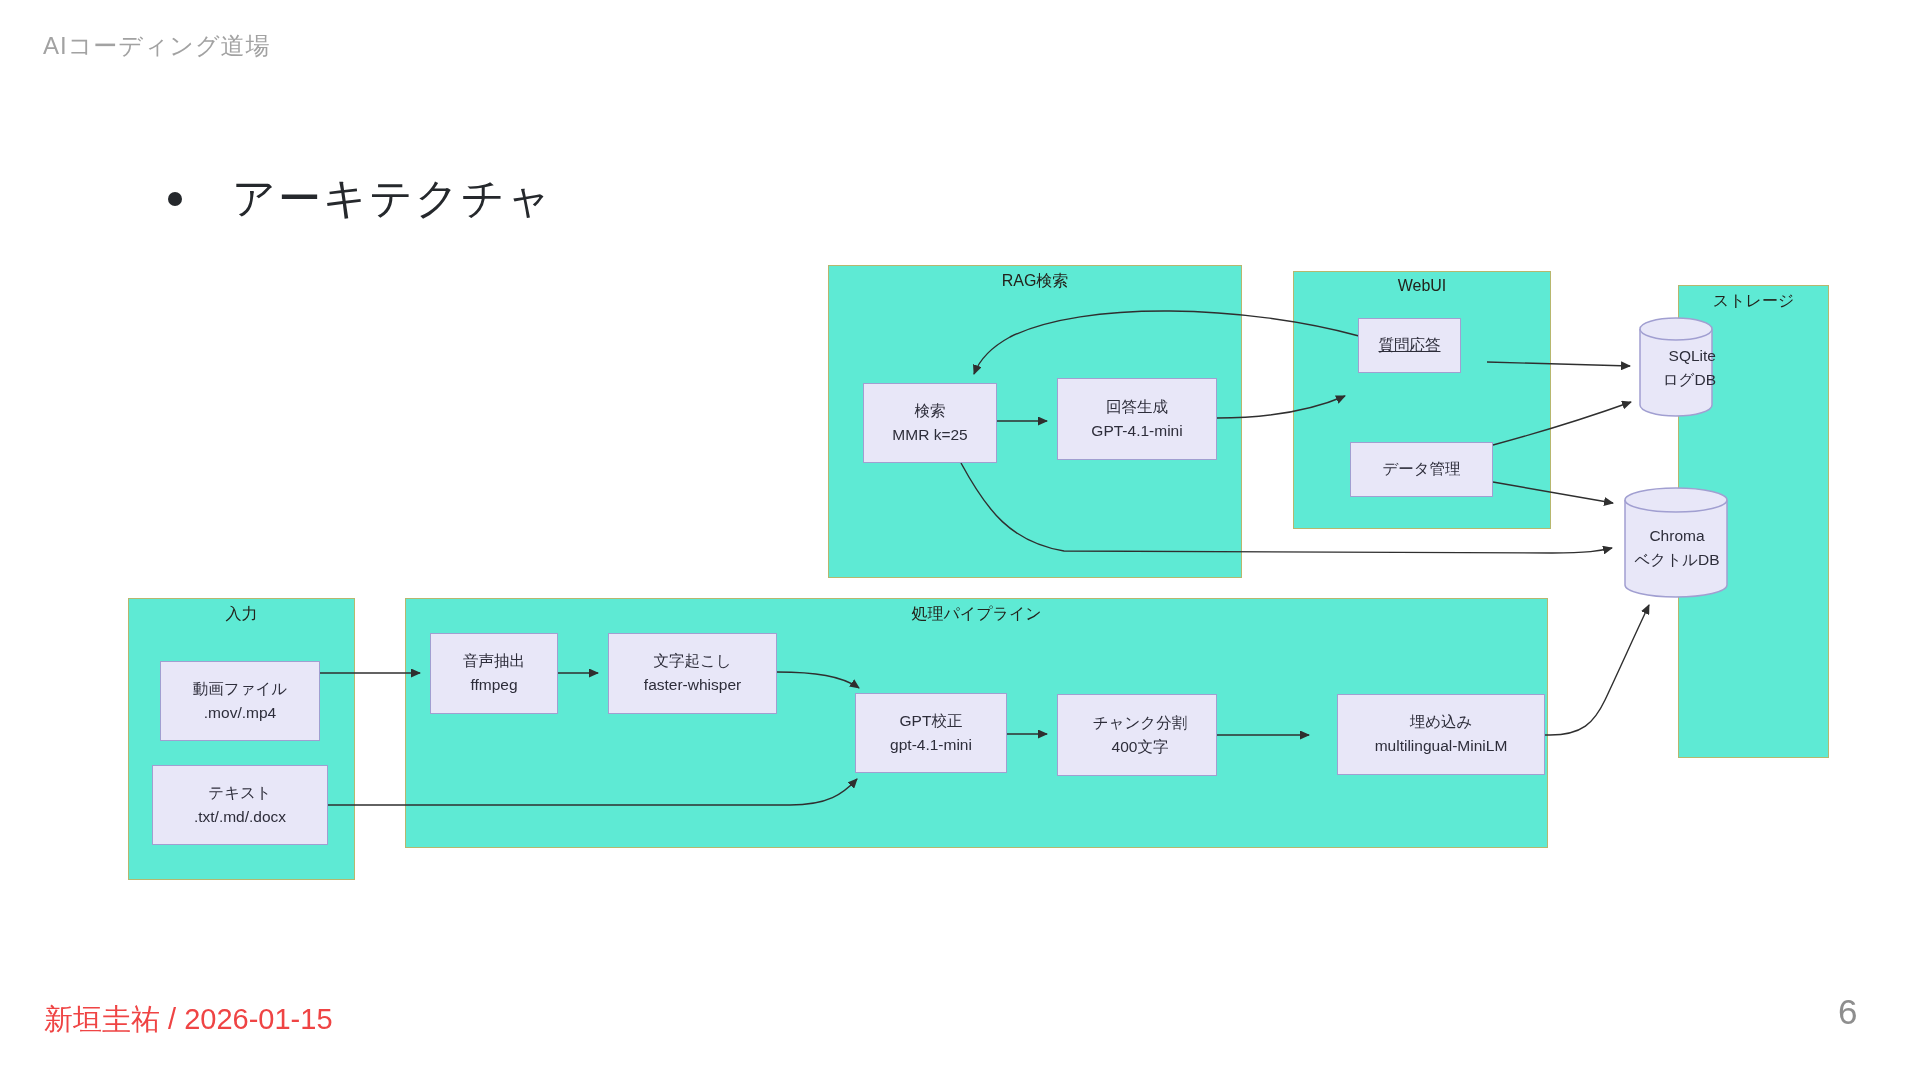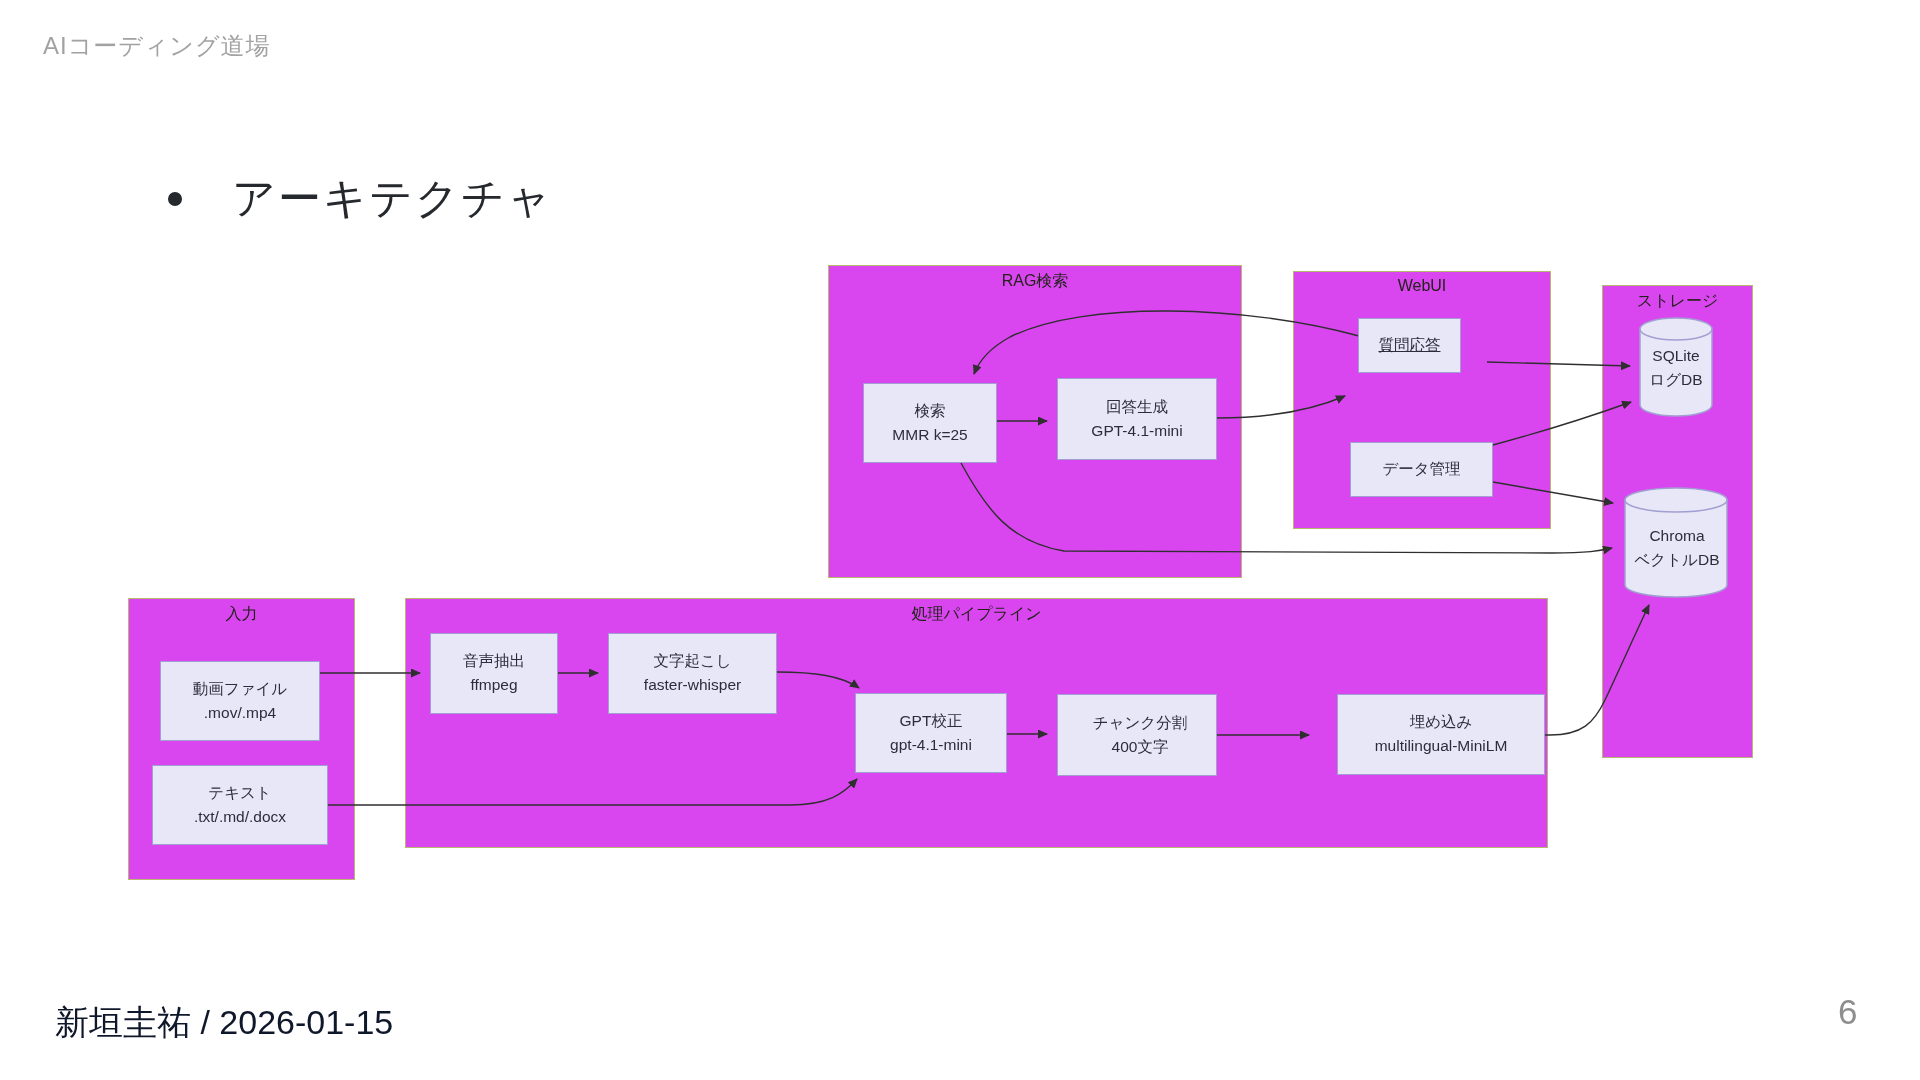--- a/index.html
+++ b/index.html
@@ -1,36 +1,36 @@
 <!DOCTYPE html>
 <html><head>
 <meta charset="utf-8">
 <style>
   * { margin:0; padding:0; box-sizing:border-box; }
   html,body { width:1920px; height:1080px; background:#ffffff; overflow:hidden;
               font-family:"Liberation Sans","DejaVu Sans",sans-serif; }
   .slide { position:relative; width:1920px; height:1080px; background:#fff; }
 
   .header { position:absolute; left:43px; top:30px; font-size:24px; color:#a2a2a2; letter-spacing:1px; }
-  .footer { position:absolute; left:55px; top:1000px; font-size:34px; color:#0f172a; }
+  .footer { position:absolute; left:44px; top:1000px; font-size:29px; color:#ef4444; }
   .page-num { position:absolute; left:1838px; top:992px; font-size:35px; color:#8e8e8e; }
 
   .title-row { position:absolute; left:168px; top:170px; display:flex; align-items:center;gap:28px; }
   .title-bullet { width:14px; height:14px; border-radius:50%; background:#25282c; margin-right:22px; flex:0 0 auto; }
   .title-text { font-size:43px; color:#25282c; letter-spacing:2px; }
 
   
-  .grp { position:absolute; background:#d946ef; border:1px solid #b7b76e; z-index:1; }
+  .grp { position:absolute; background:#5eead4; border:1px solid #b7b76e; z-index:1; }
   .grp-label { position:absolute; top:5px; left:0; width:100%; text-align:center;
                font-size:16px; color:#23231c; }
   #grp-input    { left:128px;  top:598px; width:227px;  height:282px; }
   #grp-pipeline { left:405px;  top:598px; width:1143px; height:250px; }
   #grp-rag      { left:828px;  top:265px; width:414px;  height:313px; }
   #grp-webui    { left:1293px; top:271px; width:258px;  height:258px;padding-left:8px; }
-  #grp-storage  { left:1602px; top:285px; width:151px;  height:473px;padding-left:37px; }
+  #grp-storage  { left:1678px; top:285px; width:151px;  height:473px;padding-left:37px; }
 
   svg.wires { position:absolute; left:0; top:0; z-index:2; }
 
   
   .node { position:absolute; background:#e8e7f8; border:1.5px solid #a19fd1; z-index:3;
           display:flex; flex-direction:column; align-items:center; justify-content:center;
           gap:5px; color:#2d2d3a; font-size:15.5px; text-align:center; line-height:1.2; }
   #node-video      { left:160px;  top:661px; width:160px; height:80px; }
   #node-textfile   { left:152px;  top:765px; width:176px; height:80px; }
   #node-audio      { left:430px;  top:633px; width:128px; height:81px; }
@@ -39,21 +39,21 @@
   #node-chunk      { left:1057px; top:694px; width:160px; height:82px;padding-left:6px; }
   #node-embed      { left:1319px; top:694px; width:208px; height:81px;margin-left:18px; }
   #node-search     { left:863px;  top:383px; width:134px; height:80px; }
   #node-answer     { left:1057px; top:378px; width:160px; height:82px; }
   #node-qa         { left:1358px; top:318px; width:103px; height:55px;text-decoration:underline; }
   #node-datamgmt   { left:1350px; top:442px; width:143px; height:55px; }
 
   
   .db-label { position:absolute; z-index:3; display:flex; flex-direction:column; align-items:center;
               justify-content:center; gap:5px; color:#2d2d3a; font-size:15.5px; text-align:center; }
-  #db-label-sqlite { left:1636px; top:338px; width:80px;  height:62px; }
+  #db-label-sqlite { left:1636px; top:338px; width:80px;  height:62px;align-items:flex-end; }
   #db-label-chroma { left:1622px; top:518px; width:110px; height:62px; }
 </style>
 </head>
 <body>
 
 <div class="slide">
 
   <div class="header">AIコーディング道場</div>
 
   <div class="title-row">

